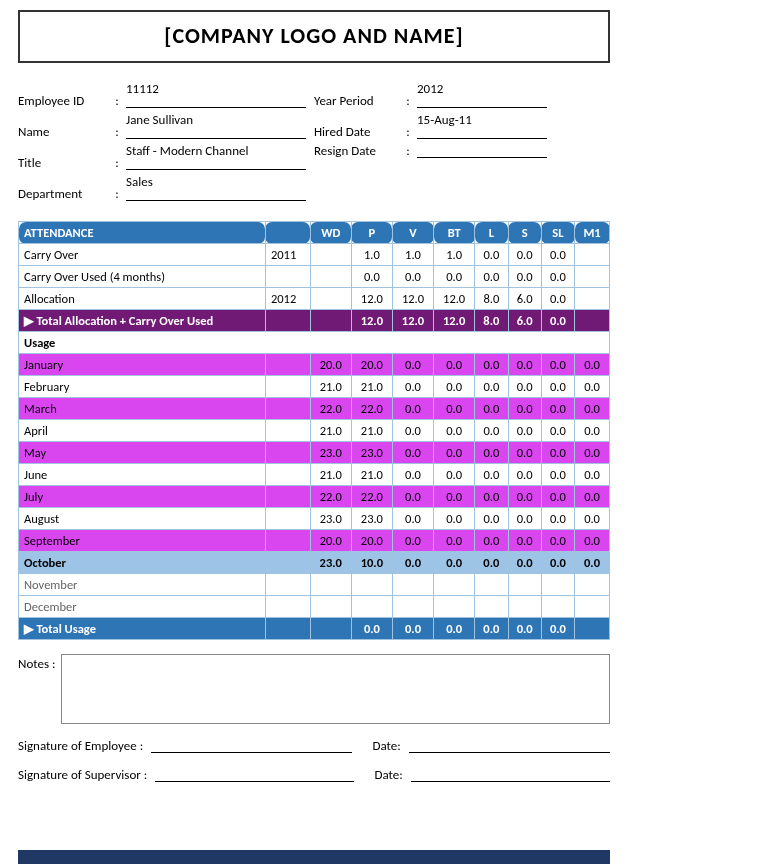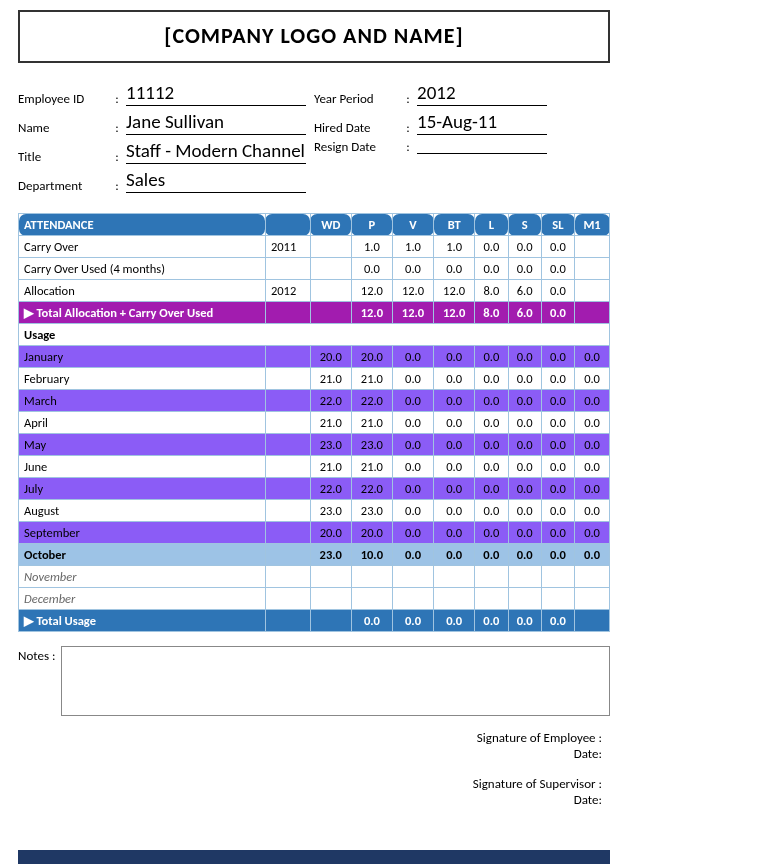--- a/index.html
+++ b/index.html
@@ -50,24 +50,24 @@
       width: 90px;
       font-size: 13px;
       color: #000;
     }
     .info-colon {
       width: 18px;
       text-align: center;
       font-size: 13px;
     }
     .info-value {
-      font-size: 19px;
+      font-size: 13px;
       border-bottom: 1px solid #000;
       min-width: 180px;
-      padding-bottom: 1px;
+      padding-bottom: 11px;
     }
     .info-right .info-label {
       width: 85px;
     }
     .info-right .info-value {
       min-width: 130px;
     }
     
     .attendance-table {
       width: 100%;
@@ -94,44 +94,43 @@
     .header-row th:first-child {
       text-align: left;
     }
     .carry-over-row td,
     .carry-over-used-row td,
     .allocation-row td {
       background: #fff;
       font-weight: normal;
     }
     .total-alloc-row td {
-      background-color: #a21caf;
+      background-color: #701a75;
       color: #fff;
       font-weight: bold;
     }
     .usage-header-row td {
       background: #fff;
       font-weight: bold;
       text-align: left;
     }
     .month-row-odd td {
-      background: #8b5cf6;
+      background: #d946ef;
     }
     .month-row-even td {
       background: #fff;
       margin-left: 15px;
     }
     .month-oct-row td {
       background: #9dc3e6;
       font-weight: bold;
     }
     .month-italic-row td {
       background: #fff;
       color: #666;
-      font-style: italic;
     }
     .total-usage-row td {
       background: #2e75b6;
       color: #fff;
       font-weight: bold;
     }
     .total-alloc-left-row td {
       background: #9dc3e6;
       font-weight: bold;
       color: #000;
@@ -153,21 +152,21 @@
       border: 1px solid #888;
       flex: 1;
       height: 70px;
     }
     
     .signature-section {
       margin-bottom: 8px;
     }
     .signature-row {
       display: flex;
-      flex-direction: column;
+      flex-direction: row;
       align-items: flex-end;
       margin-bottom: 14px;
       font-size: 13px;
     }
     .sig-label {
       white-space: nowrap;
       margin-right: 8px;
     }
     .sig-line {
       border-bottom: 1px solid #000;

